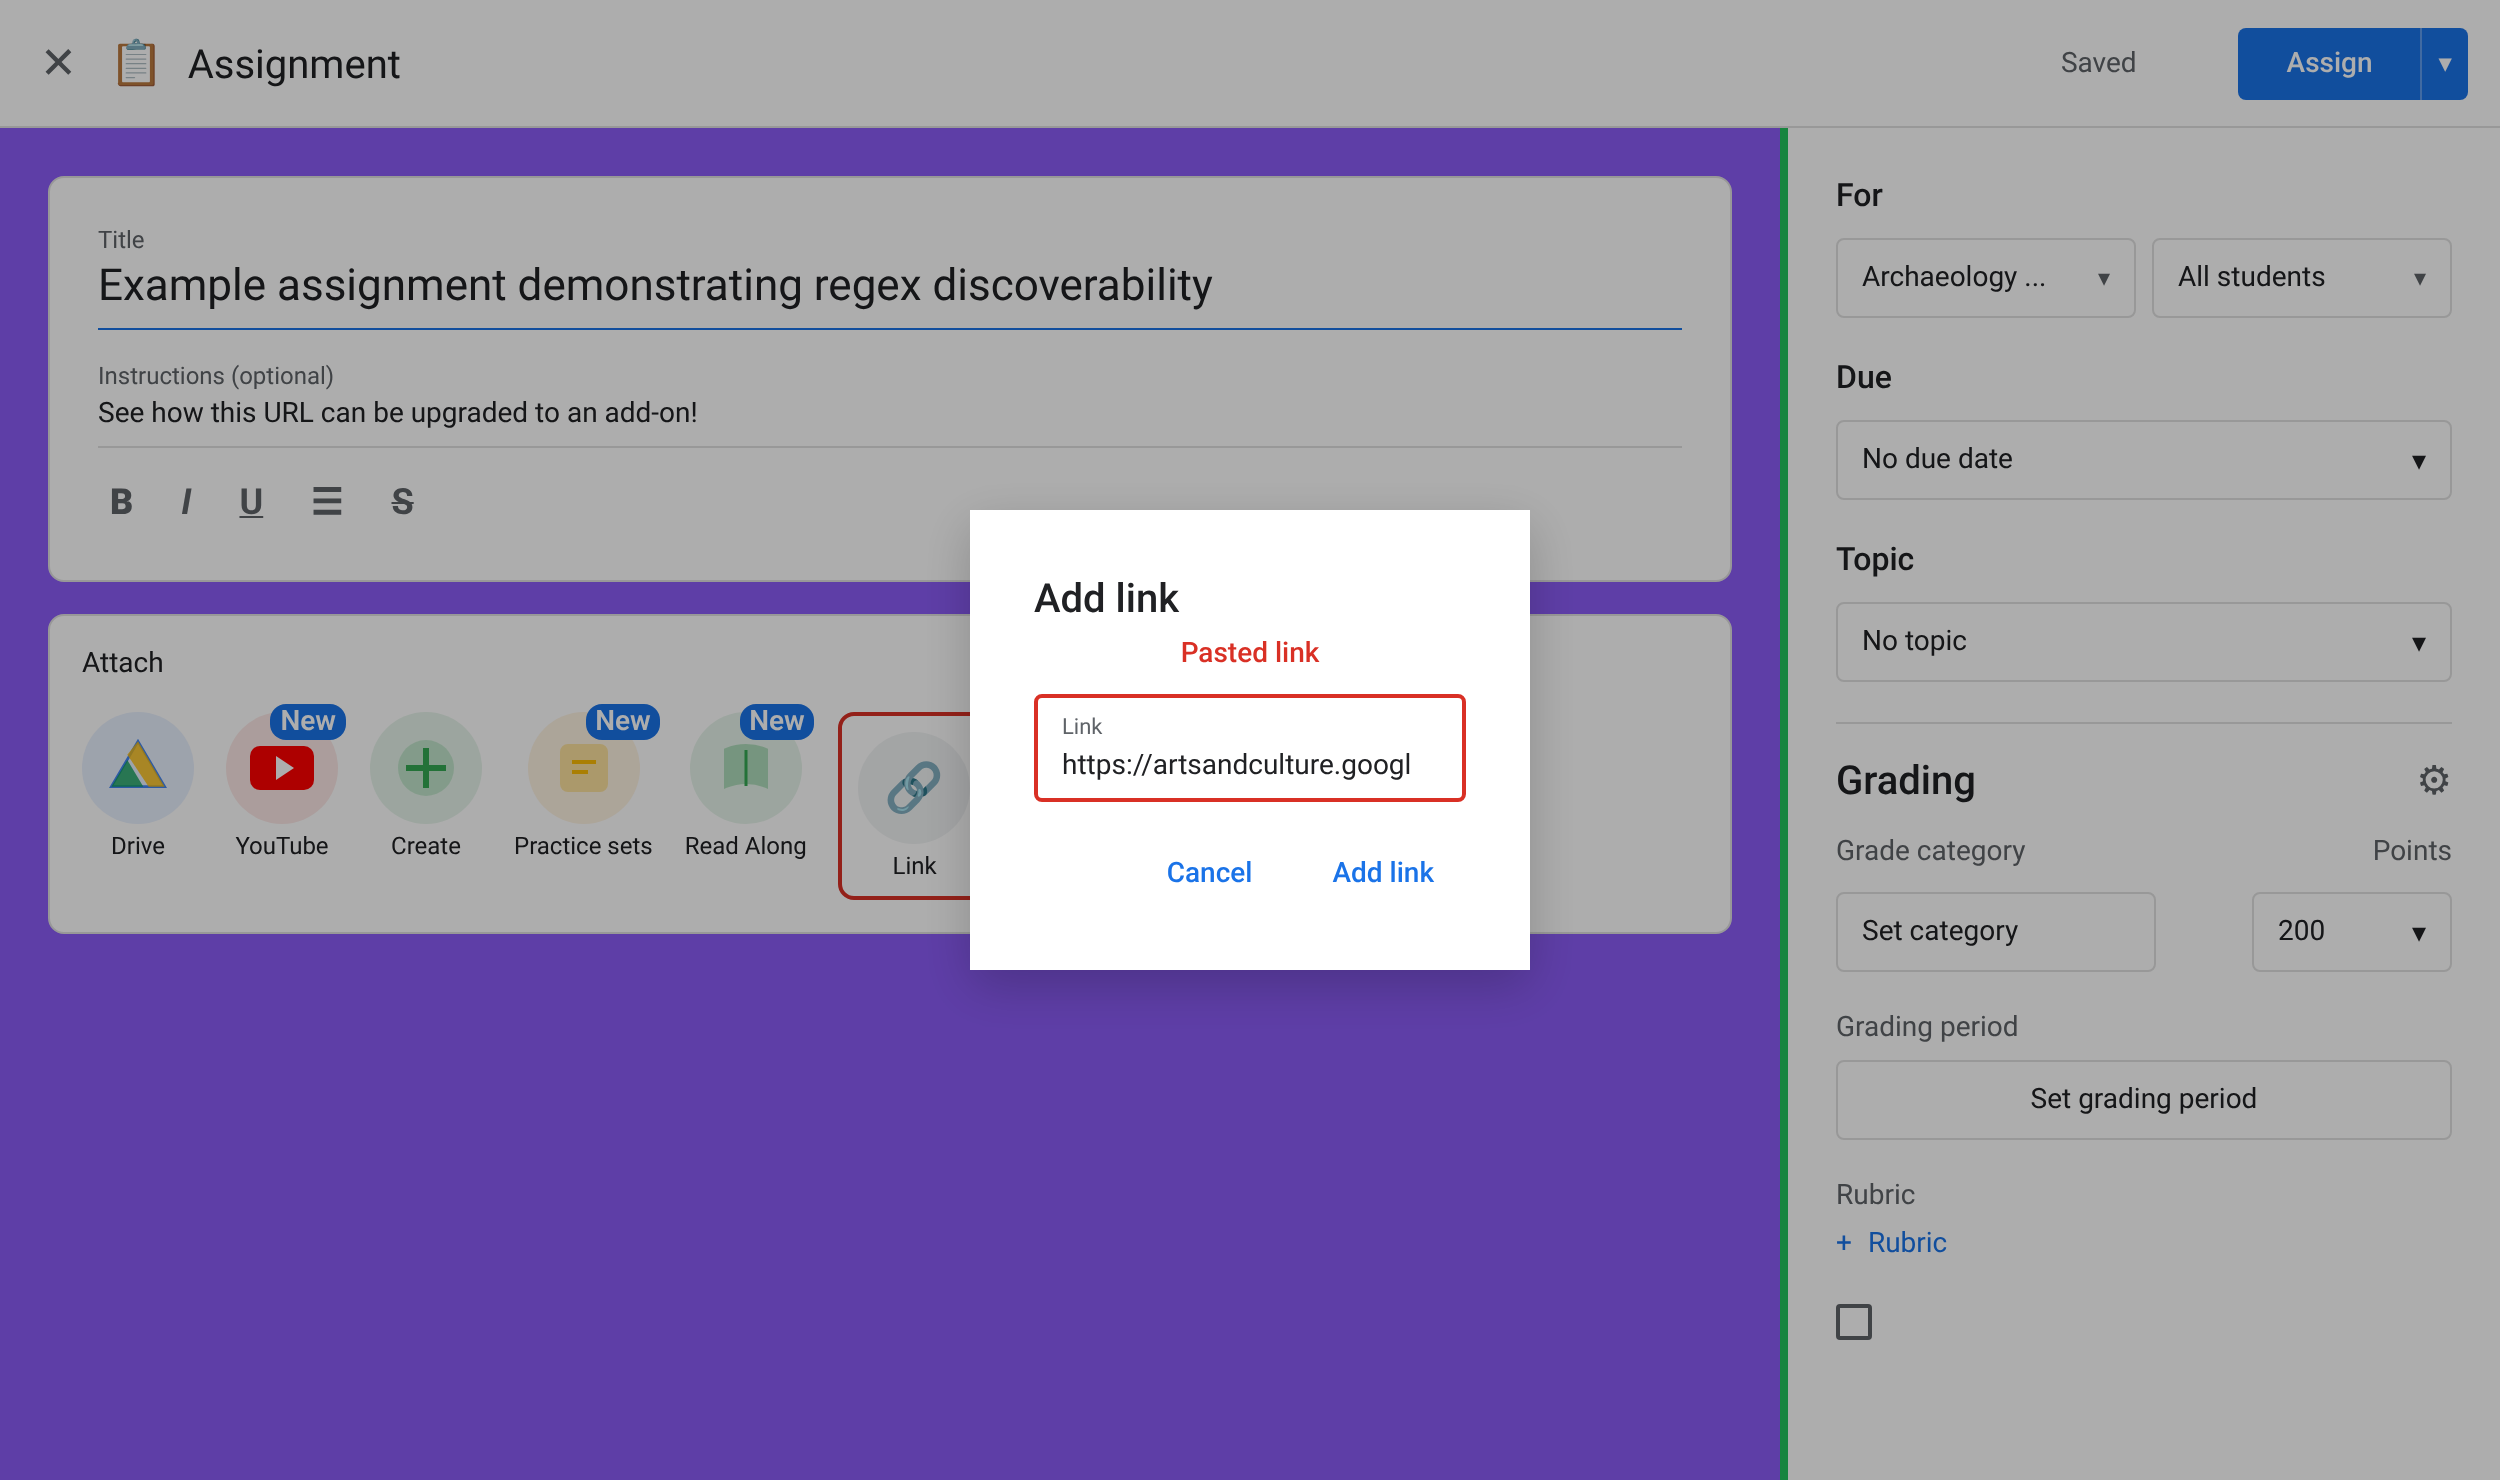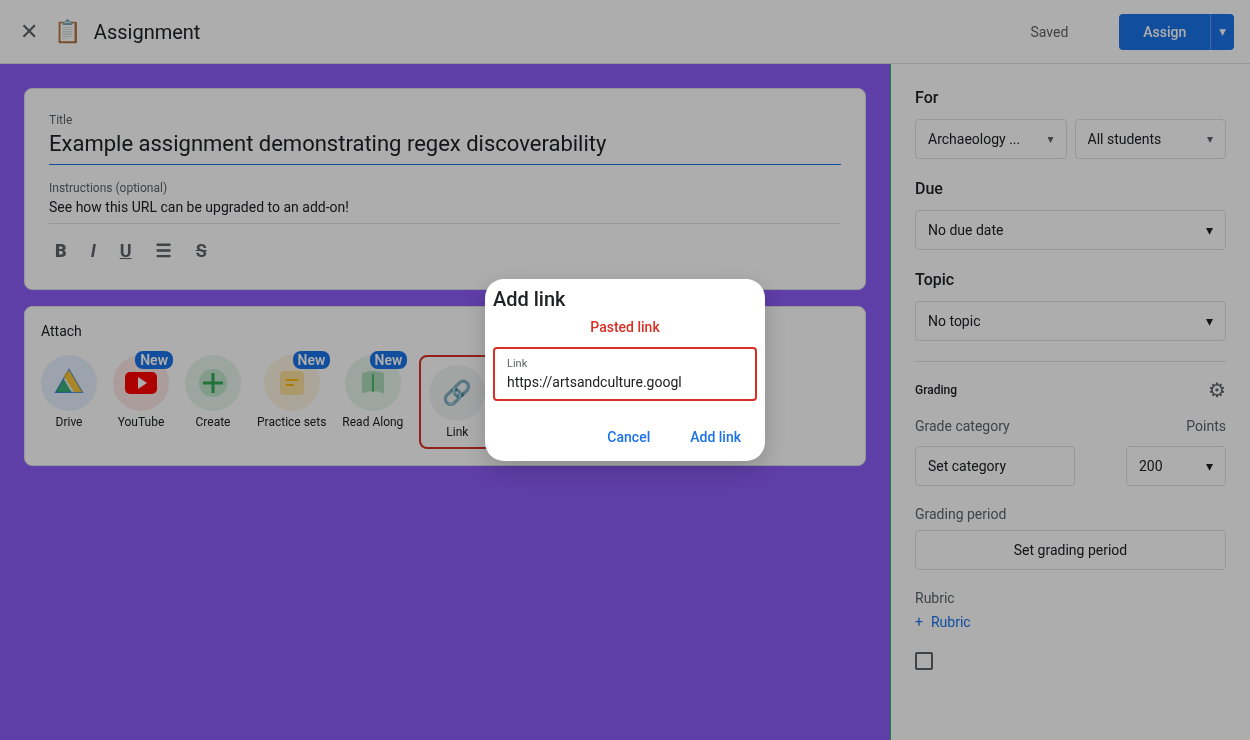--- a/index.html
+++ b/index.html
@@ -85,21 +85,21 @@
       width: 56px; height: 56px; background: #f1f3f4; border-radius: 50%;
       display: flex; align-items: center; justify-content: center; font-size: 24px; color: #5f6368;
     }
     .link-item-label { font-size: 12px; color: #202124; }
     .link-button-label {
       color: #d93025; font-size: 14px; font-weight: 500; margin-left: 8px;
     }
 
     
     .right-panel {
-      width: 360px; background: #fff; border-left: 1px solid #22c55e; padding: 24px; overflow-y: auto;
+      width: 360px; background: #fff; border-left: 4px solid #22c55e; padding: 24px; overflow-y: auto;
     }
     .right-section { margin-bottom: 20px; }
     .right-section-title { font-size: 16px; color: #202124; font-weight: 500; margin-bottom: 12px; }
     .dropdown-row { display: flex; gap: 8px; margin-bottom: 20px; }
     .dropdown-btn {
       background: #fff; border: 1px solid #e0e0e0; border-radius: 4px;
       padding: 0 12px; height: 40px; display: flex; align-items: center; justify-content: space-between;
       cursor: pointer; font-size: 14px; color: #202124; gap: 8px;
     }
     .dropdown-btn.full { flex: 1; }
@@ -112,21 +112,21 @@
     }
     .topic-dropdown {
       width: 100%; background: #fff; border: 1px solid #e0e0e0; border-radius: 4px;
       padding: 0 12px; height: 40px; display: flex; align-items: center; justify-content: space-between;
       cursor: pointer; font-size: 14px; color: #202124; margin-bottom: 16px;
     }
     
     .divider { height: 1px; background: #e0e0e0; margin: 16px 0; }
     
     .grading-header { display: flex; align-items: center; justify-content: space-between; margin-bottom: 16px; }
-    .grading-title { font-size: 12px; color: #202124; font-weight: 500; }
+    .grading-title { font-size: 20px; color: #202124; font-weight: 500; }
     .gear-btn { background: none; border: none; cursor: pointer; color: #5f6368; font-size: 20px; }
     
     .grade-row { display: flex; align-items: center; justify-content: space-between; margin-bottom: 12px; }
     .grade-label { font-size: 14px; color: #5f6368; }
     .grade-points { font-size: 14px; color: #5f6368; }
     
     .set-category-btn {
       background: #fff; border: 1px solid #e0e0e0; border-radius: 4px;
       padding: 0 12px; height: 40px; display: flex; align-items: center;
       cursor: pointer; font-size: 14px; color: #202124; width: 160px;
@@ -154,21 +154,21 @@
     .checkbox-wrapper { width: 18px; height: 18px; border: 2px solid #5f6368; border-radius: 2px; flex-shrink: 0; margin-top: 2px; }
     .plagiarism-text { font-size: 14px; color: #202124; }
     .plagiarism-learn { font-size: 12px; color: #1a73e8; cursor: pointer; }
 
     
     .modal-overlay {
       position: fixed; top: 0; left: 0; right: 0; bottom: 0;
       background: rgba(0,0,0,0.32); z-index: 100; display: flex; align-items: center; justify-content: center;
     }
     .modal-card {
-      background: #fff; border-radius: 19px; padding: 8px;
+      background: #fff; border-radius: 0; padding: 32px;
       width: 280px; box-shadow: 0 8px 24px rgba(0,0,0,0.2);
     }
     .modal-title { font-size: 20px; color: #202124; font-weight: 500; margin-bottom: 8px; }
     .modal-pasted-label { font-size: 14px; color: #d93025; text-align: center; margin-bottom: 12px; font-weight: 500; }
     .modal-link-field-wrapper {
       border: 2px solid #d93025; border-radius: 4px; padding: 8px 12px; margin-bottom: 20px;
     }
     .modal-link-label { font-size: 11px; color: #5f6368; margin-bottom: 2px; }
     .modal-link-input { font-size: 14px; color: #202124; width: 100%; border: none; outline: none; }
     .modal-actions { display: flex; justify-content: flex-end; gap: 8px; }

